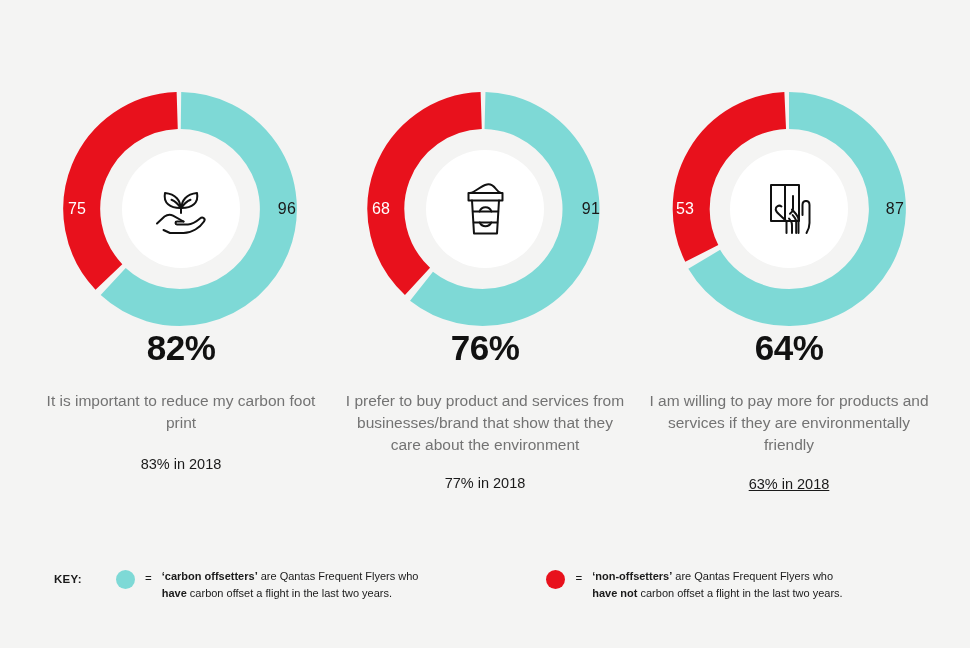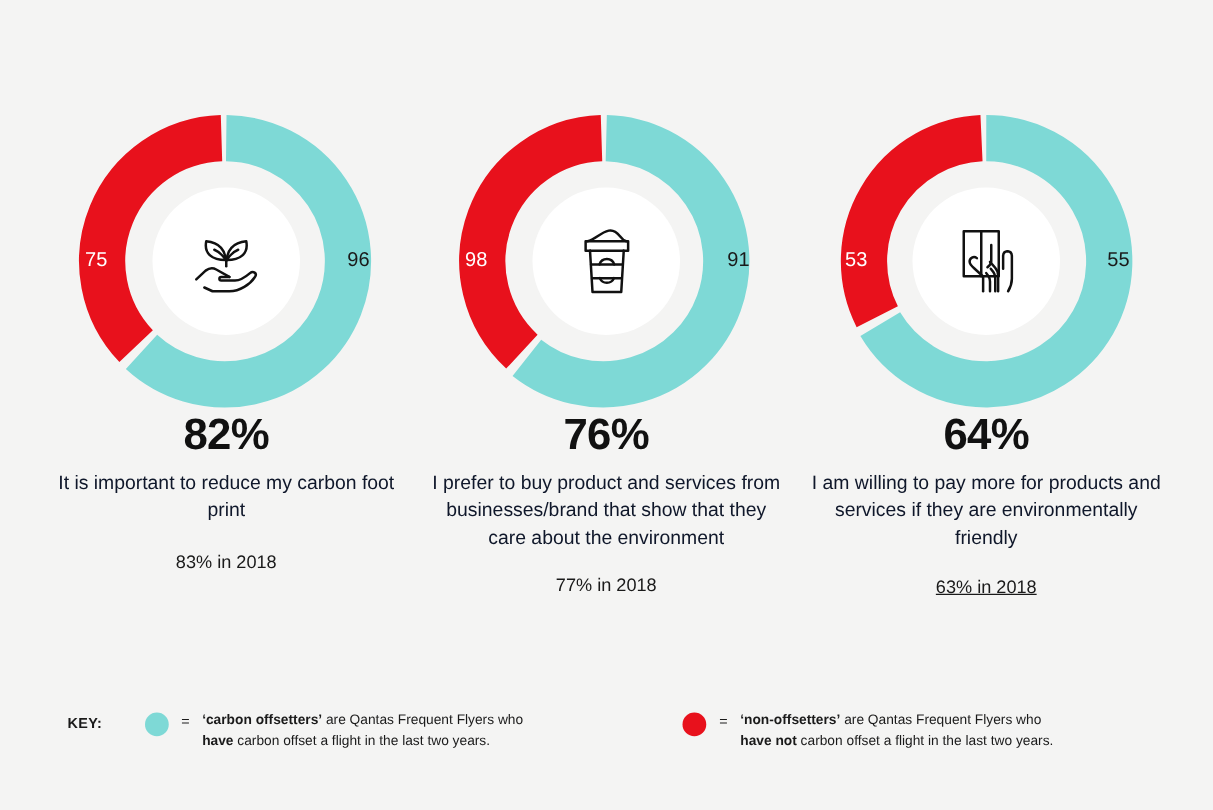--- a/index.html
+++ b/index.html
@@ -94,22 +94,22 @@
     font-weight: bold;
     letter-spacing: -0.5px;
     line-height: 1;
     color: #111111;
   }
 
   .desc {
     font-size: 15.5px;
     line-height: 1.42;
     text-align: center;
-    margin-top: 11px;
-    color: #0f172a;
+    margin-top: 25px;
+    color: #737373;
     max-width: 290px;
   }
 
   .prior {
     font-size: 14.5px;
     text-align: center;
     margin-top: 18px;
     color: #1a1a1a;
   }
 
@@ -221,21 +221,21 @@
                 <rect x="8.5" y="13" width="34" height="7.5"></rect>
                 <path d="M12 20.5 L14 53.5 L37 53.5 L39 20.5"></path>
                 <path d="M12.9 31.5 L38.1 31.5"></path>
                 <path d="M13.8 42.5 L37.2 42.5"></path>
                 <path d="M19.6 31.5 A 6.2 6.2 0 0 1 31.4 31.5"></path>
                 <path d="M19.8 42.5 A 6.2 6.2 0 0 0 31.2 42.5"></path>
               </g>
             </svg>
           </span>
         </div>
-        <span class="seg-label left">98</span>
+        <span class="seg-label left">68</span>
         <span class="seg-label right">91</span>
       </div>
       <div class="pct">76%</div>
       <div class="desc">I prefer to buy product and services from businesses/brand that show that they care about the environment</div>
       <div class="prior">77% in 2018</div>
     </div>
 
     <div class="stat-col c3">
       <div class="donut-wrap">
         <svg class="donut-svg" viewBox="0 0 242 242">
@@ -254,21 +254,21 @@
                 <path d="M30 30.5 L34 35 C36 37.3 36.5 39 36.5 41.6 L36.5 54"></path>
                 <path d="M30.6 36 L32.8 38.8 C34 40.4 34.2 41.7 34.2 43.5 L34.2 54"></path>
                 <path d="M27 39.5 L28.8 42 C29.8 43.4 30 44.6 30 46.2 L30 54"></path>
                 <path d="M44 22 C46.5 22 47.5 24 47.5 26 L47.5 44 C47.5 49 44.5 54 44.5 54"></path>
                 <path d="M44 22 C41.5 22 40.5 24 40.5 26 L40.5 36"></path>
               </g>
             </svg>
           </span>
         </div>
         <span class="seg-label left">53</span>
-        <span class="seg-label right">55</span>
+        <span class="seg-label right">87</span>
       </div>
       <div class="pct">64%</div>
       <div class="desc">I am willing to pay more for products and services if they are environmentally friendly</div>
       <div class="prior">63% in 2018</div>
     </div>
 
   </div>
 
   <div class="key">
     <div class="key-title">KEY:</div>

